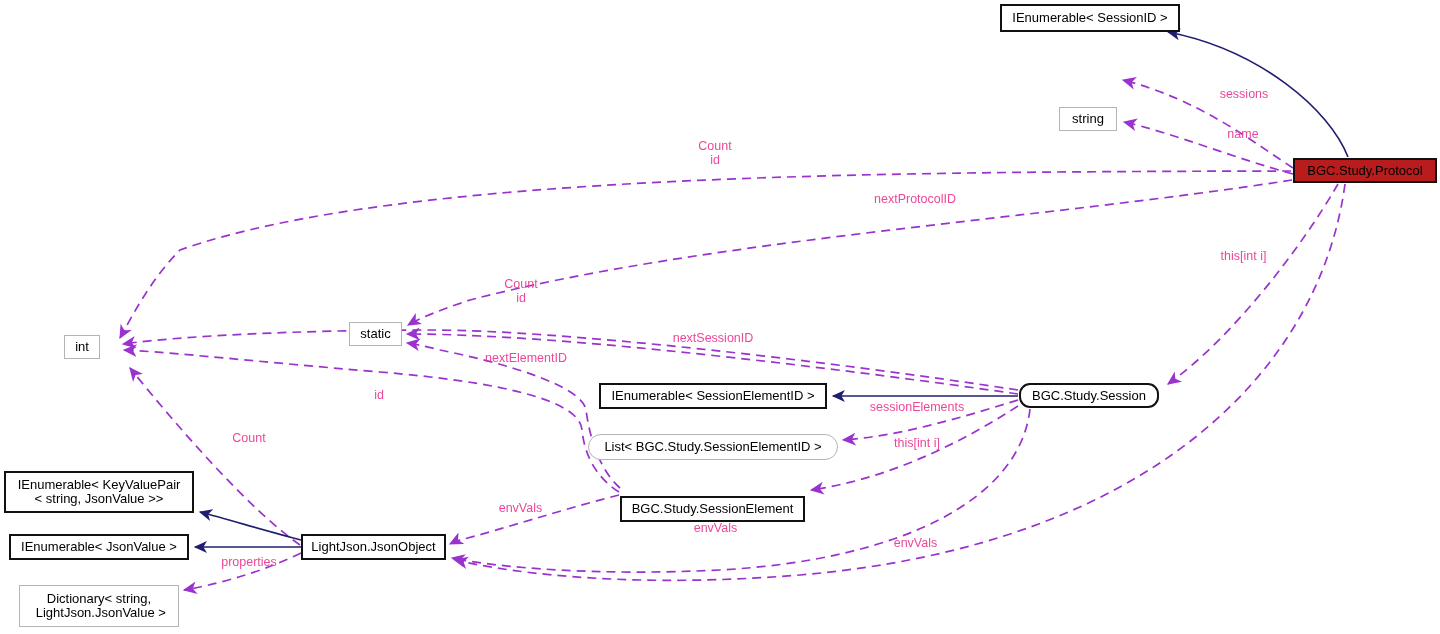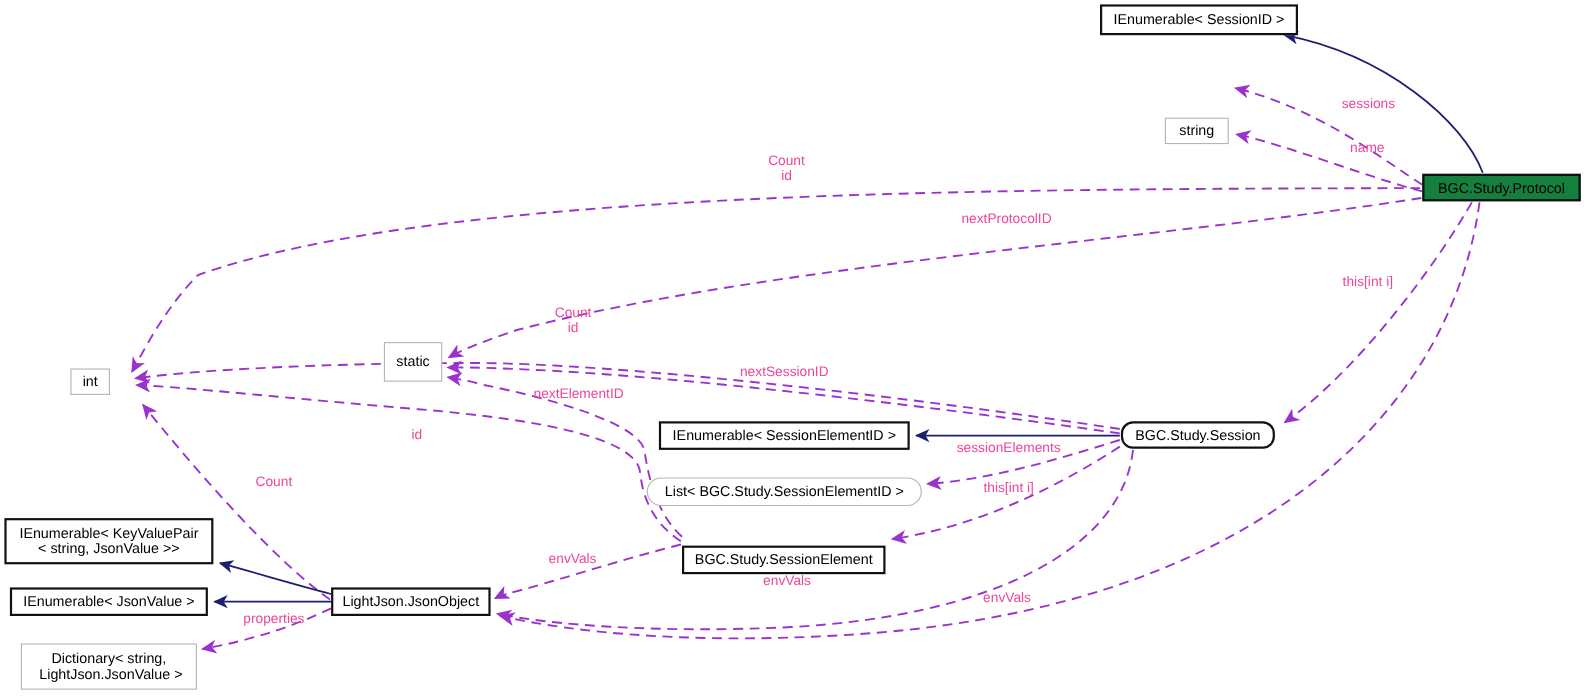--- a/index.html
+++ b/index.html
@@ -39,21 +39,21 @@
     z-index: 5;
   }
   .node.solid {
     border: 2px solid #111111;
   }
   .node.faint {
     border: 1px solid #b4b4b4;
   }
   .node.focus {
     border: 2px solid #111111;
-    background: #15803d;
+    background: #b91c1c;
   }
   .edge-label {
     position: absolute;
     font-size: 12.5px;
     line-height: 14px;
     color: #ec4899;
     white-space: pre;
     text-align: center;
     z-index: 6;
   }
@@ -117,21 +117,21 @@
       <path d="M 301 540 C 270 532 230 520 200 512"></path>
 
       <path d="M 301 547 L 195 547"></path>
     </g>
   </svg>
 
   <div class="node solid" style="left: 1000px; top: 4px; width: 180px; height: 28px;">IEnumerable&lt; SessionID &gt;</div>
   <div class="node faint" style="left: 1059px; top: 107px; width: 58px; height: 24px;">string</div>
   <div class="node focus" style="left: 1293px; top: 158px; width: 144px; height: 25px;">BGC.Study.Protocol</div>
   <div class="node faint" style="left: 64px; top: 335px; width: 36px; height: 24px;">int</div>
-  <div class="node faint" style="left: 349px; top: 311px; width: 53px; height: 36px;">static</div>
+  <div class="node faint" style="left: 349px; top: 322px; width: 53px; height: 24px;">static</div>
   <div class="node solid" style="left: 1019px; top: 383px; width: 140px; height: 25px; border-radius: 11px;">BGC.Study.Session</div>
   <div class="node solid" style="left: 599px; top: 383px; width: 228px; height: 26px;">IEnumerable&lt; SessionElementID &gt;</div>
   <div class="node faint" style="left: 588px; top: 434px; width: 250px; height: 26px; border-radius: 13px;">List&lt; BGC.Study.SessionElementID &gt;</div>
   <div class="node solid" style="left: 620px; top: 484px; width: 185px; height: 26px; margin-top: 12px;">BGC.Study.SessionElement</div>
   <div class="node solid" style="left: 4px; top: 471px; width: 190px; height: 42px;">IEnumerable&lt; KeyValuePair
 &lt; string, JsonValue &gt;&gt;</div>
   <div class="node solid" style="left: 9px; top: 534px; width: 180px; height: 26px;">IEnumerable&lt; JsonValue &gt;</div>
   <div class="node solid" style="left: 301px; top: 534px; width: 145px; height: 26px;">LightJson.JsonObject</div>
   <div class="node faint" style="left: 19px; top: 585px; width: 160px; height: 42px;">Dictionary&lt; string,
  LightJson.JsonValue &gt;</div>

